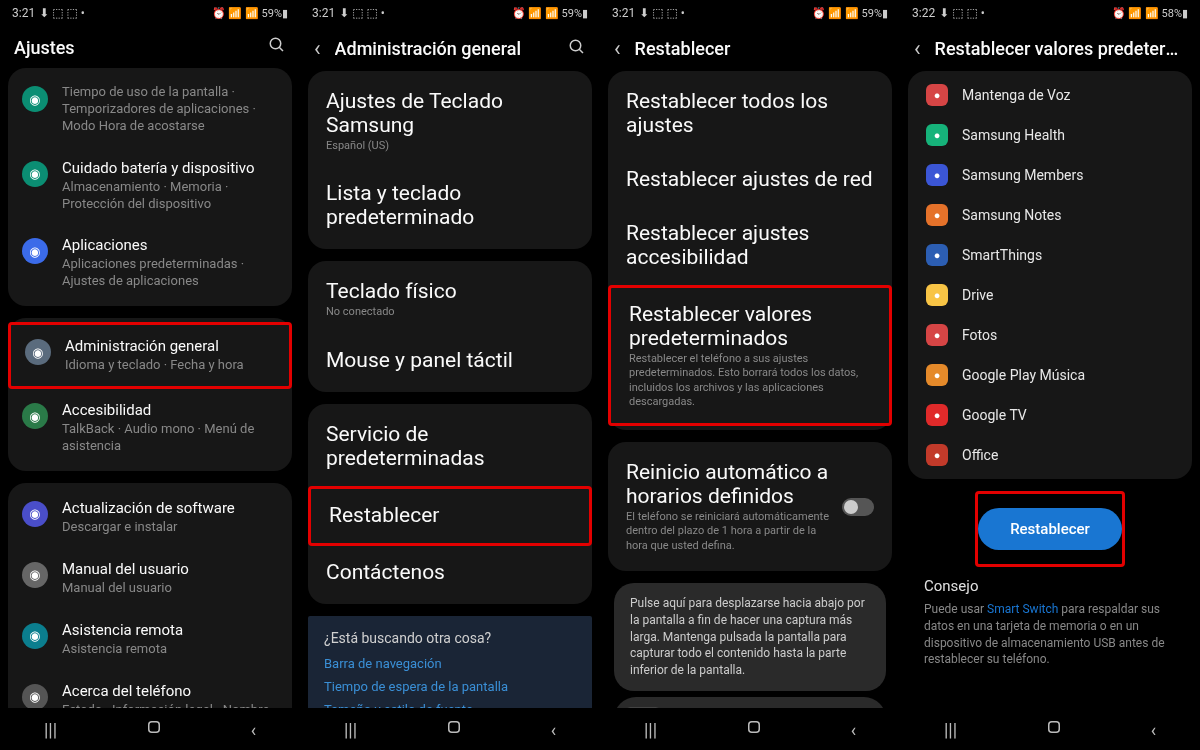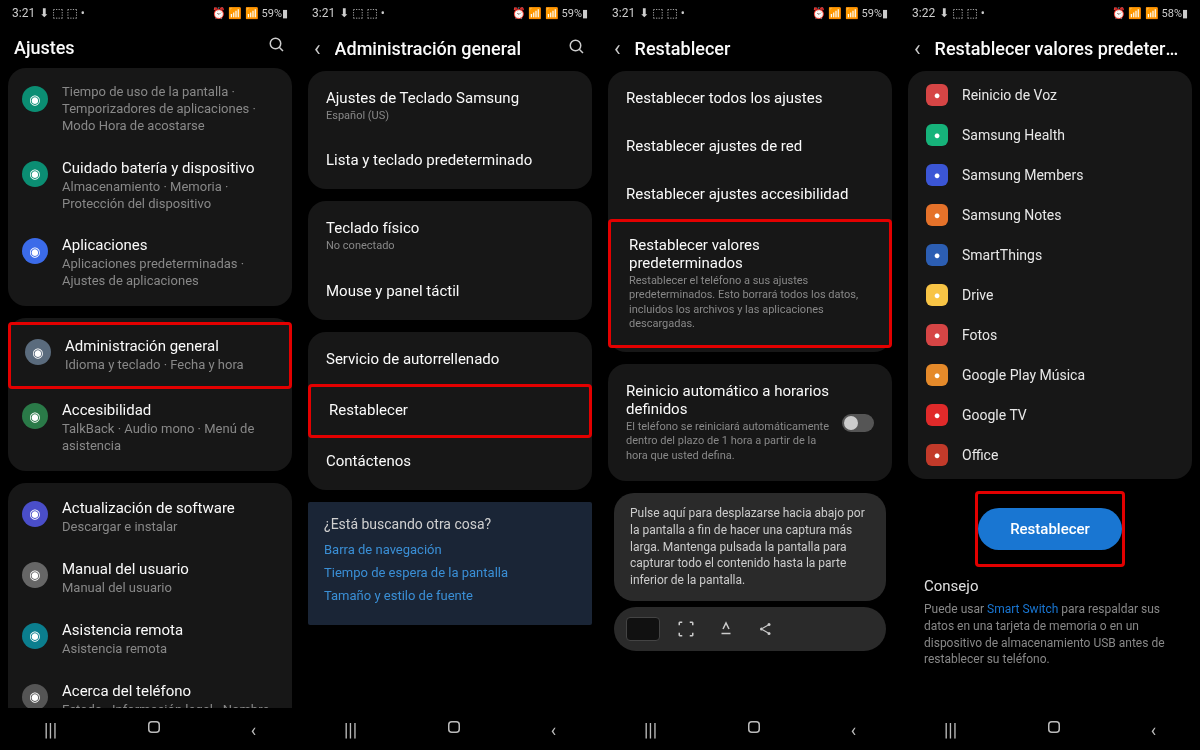--- a/index.html
+++ b/index.html
@@ -13,21 +13,21 @@
   .header .title{font-size:18px;font-weight:500;color:#fafafa;flex:1;white-space:nowrap;overflow:hidden;text-overflow:ellipsis}
   .header .search{font-size:18px;color:#ccc}
   .content{flex:1;overflow:hidden;padding:0 8px}
   .group{background:#171717;border-radius:18px;margin-bottom:12px;padding:4px 0}
   .row{display:flex;align-items:flex-start;padding:12px 14px;gap:14px}
   .row .ic{width:26px;height:26px;border-radius:13px;flex-shrink:0;display:flex;align-items:center;justify-content:center;font-size:13px;color:#fff;margin-top:2px}
   .row .txt{flex:1;min-width:0}
   .row .t{font-size:15px;color:#fafafa;margin-bottom:2px}
   .row .s{font-size:13px;color:#888;line-height:1.3}
   .row-noicon{padding:14px 18px}
-  .row-noicon .t{font-size:15px;color:#fafafa;margin-bottom:2px}
+  .row-noicon .t{font-size:21px;color:#fafafa;margin-bottom:2px}
   .row-noicon .s{font-size:11px;color:#888;line-height:1.3}
   .toggle{width:32px;height:18px;border-radius:9px;background:#555;position:relative;flex-shrink:0;align-self:center}
   .toggle::after{content:'';position:absolute;width:14px;height:14px;border-radius:7px;background:#ccc;top:2px;left:2px}
   .highlight{border:3px solid #e30000;border-radius:4px}
   .looking{background:#1a2536;border-radius:2px;padding:14px 16px}
   .looking .q{font-size:14px;color:#d0d0d0;margin-bottom:10px}
   .looking .lnk{font-size:13px;color:#3a8fd6;margin-bottom:8px}
   .app-row{display:flex;align-items:center;gap:14px;padding:9px 18px}
   .app-ic{width:22px;height:22px;border-radius:6px;flex-shrink:0;display:flex;align-items:center;justify-content:center;font-size:11px;color:#fff}
   .app-name{font-size:14px;color:#e8e8e8}
@@ -190,21 +190,21 @@
     <div style="flex:1">
       <div class="t">Mouse y panel táctil</div>
 
     </div>
 
   </div>
       </div>
       <div class="group">
         <div class="row-noicon" style="display:flex;gap:10px;align-items:flex-start">
     <div style="flex:1">
-      <div class="t">Servicio de autorrellenado</div>
+      <div class="t">Servicio de predeterminadas</div>
 
     </div>
 
   </div>
         <div class="row-noicon highlight" style="display:flex;gap:10px;align-items:flex-start">
     <div style="flex:1">
       <div class="t">Restablecer</div>
 
     </div>
 
@@ -331,21 +331,21 @@
   </div>
     <div class="header">
     <span class="back">‹</span>
     <span class="title">Restablecer valores predeterminados</span>
 
   </div>
     <div class="content">
       <div class="group">
         <div class="app-row">
     <div class="app-ic" style="background:#d64545">●</div>
-    <div class="app-name">Reinicio de Voz</div>
+    <div class="app-name">Mantenga de Voz</div>
         </div>
         <div class="app-row">
     <div class="app-ic" style="background:#16b37a">●</div>
     <div class="app-name">Samsung Health</div>
         </div>
         <div class="app-row">
     <div class="app-ic" style="background:#3b56d6">●</div>
     <div class="app-name">Samsung Members</div>
         </div>
         <div class="app-row">

